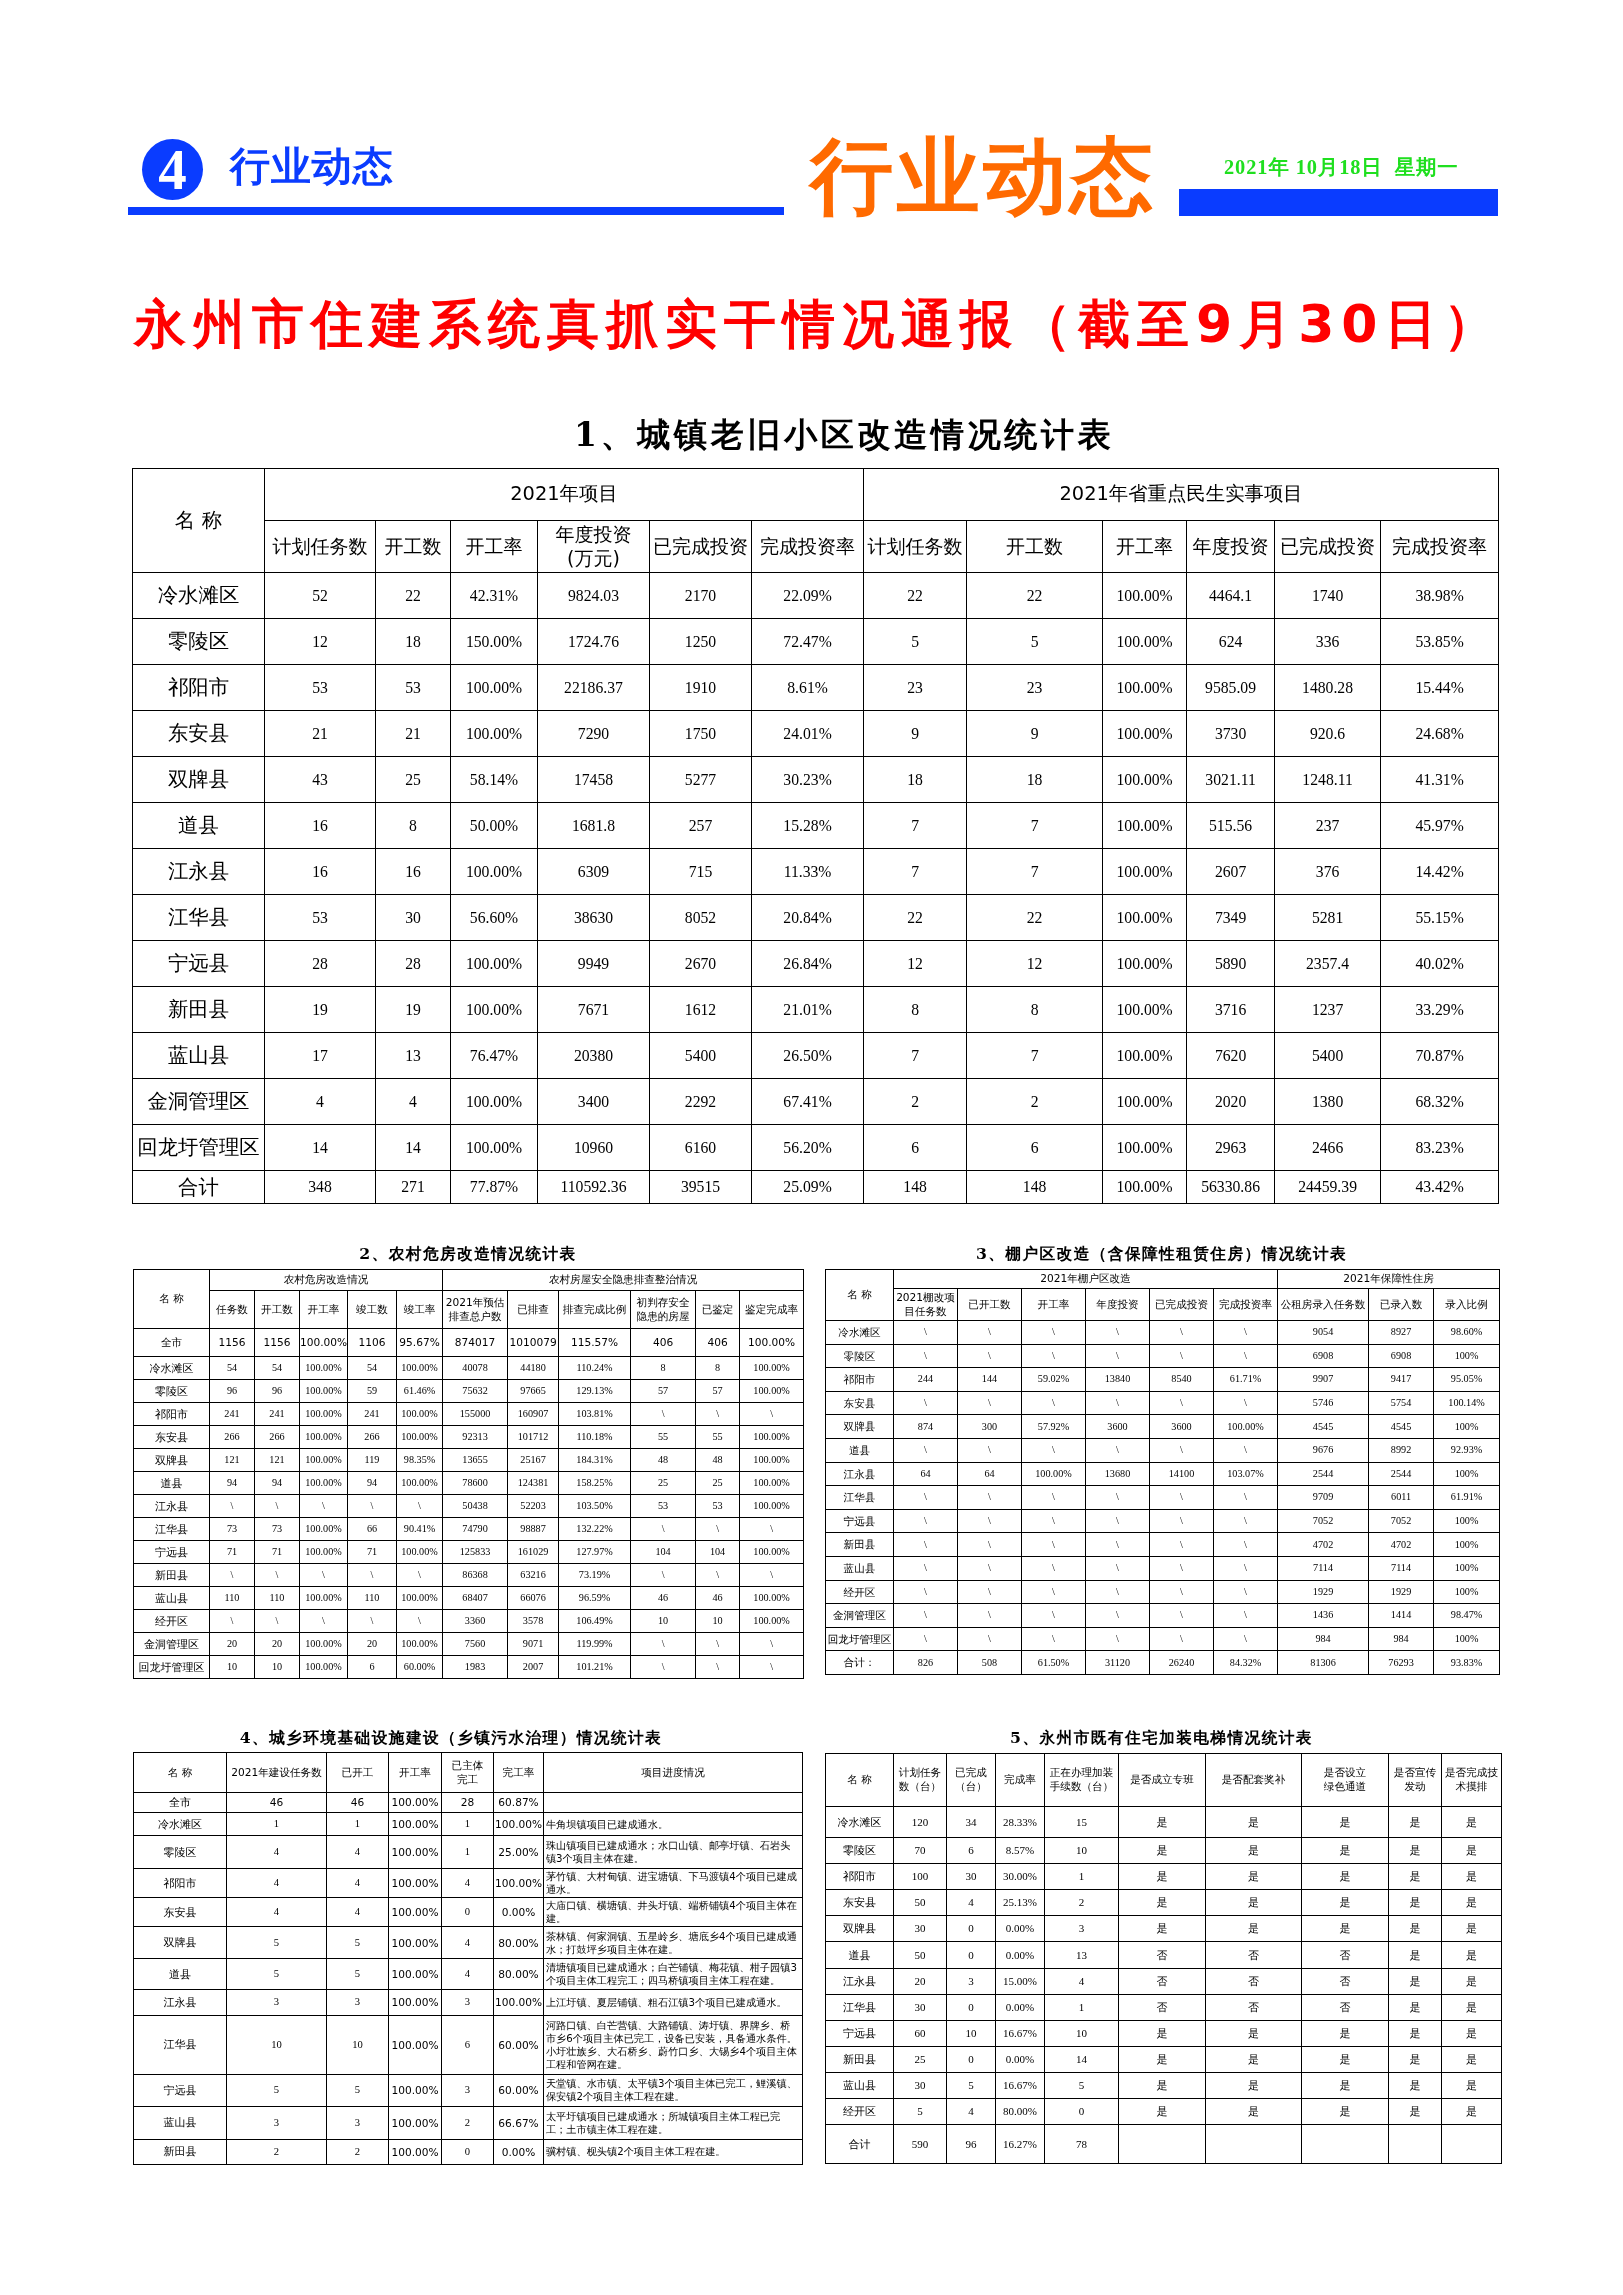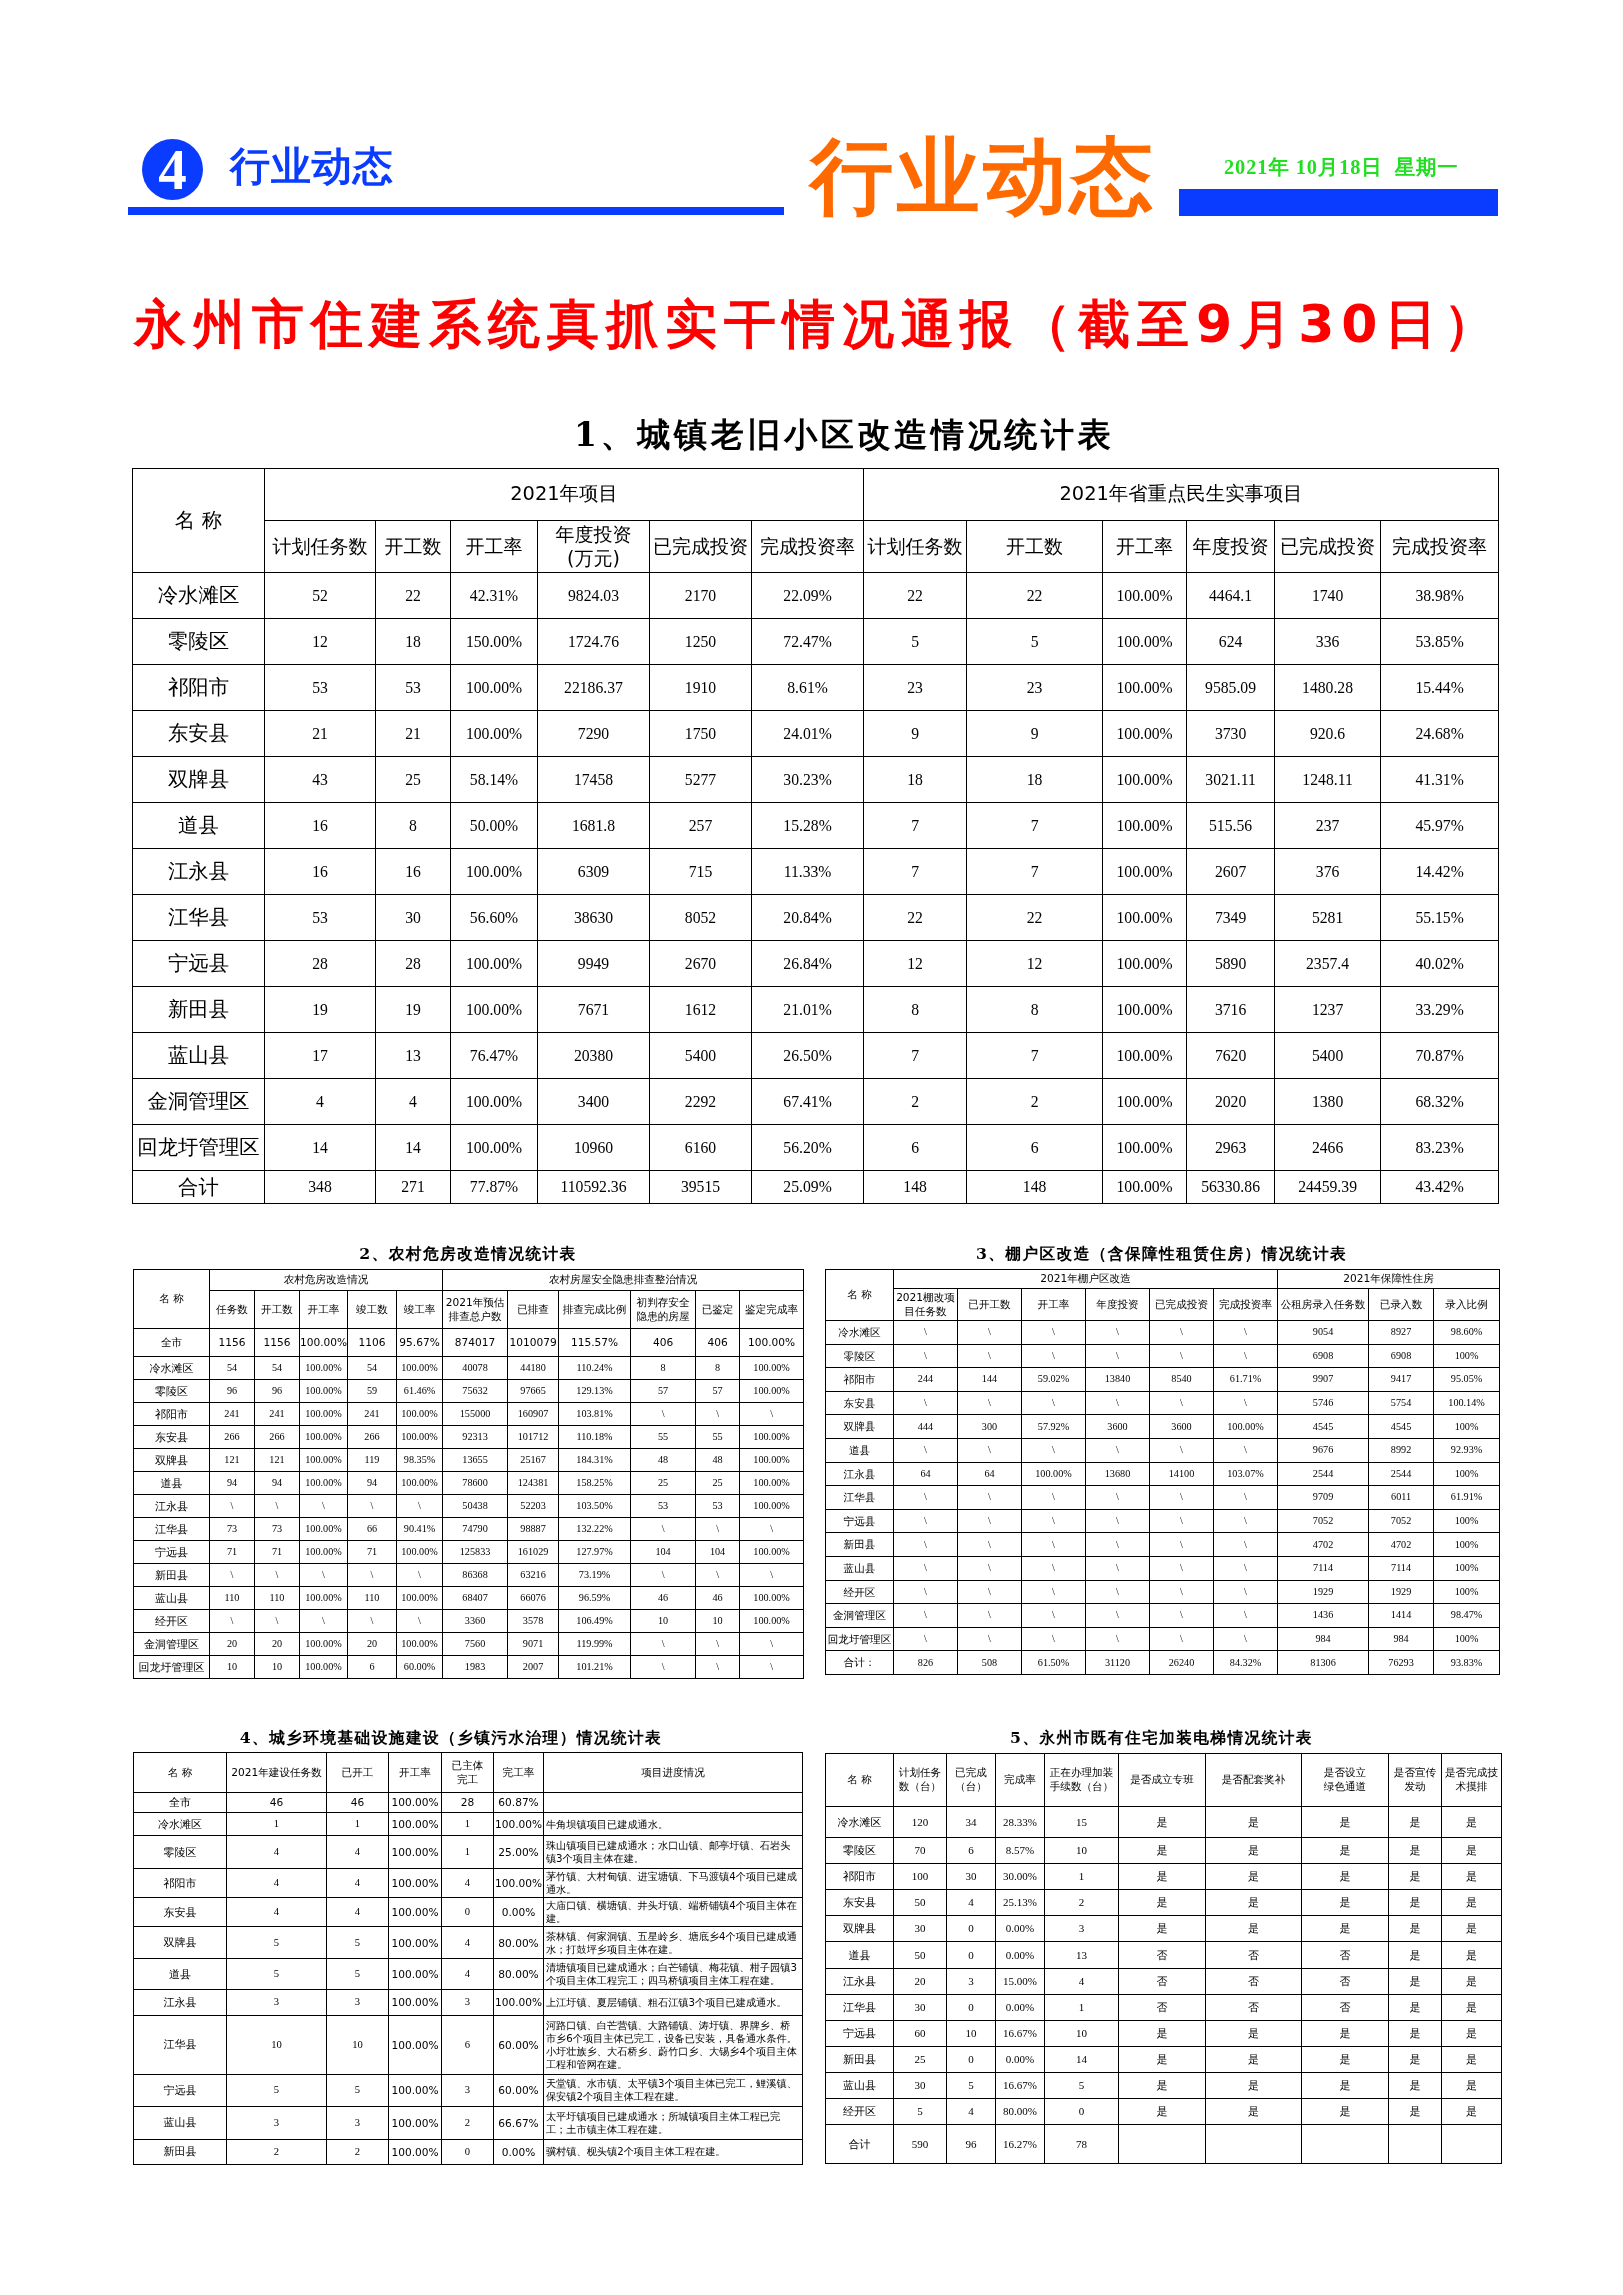--- a/index.html
+++ b/index.html
@@ -698,21 +698,21 @@
         <td>\</td>
         <td>\</td>
         <td>\</td>
         <td>\</td>
         <td>5746</td>
         <td>5754</td>
         <td>100.14%</td>
       </tr>
       <tr>
         <td>双牌县</td>
-        <td>444</td>
+        <td>874</td>
         <td>300</td>
         <td>57.92%</td>
         <td>3600</td>
         <td>3600</td>
         <td>100.00%</td>
         <td>4545</td>
         <td>4545</td>
         <td>100%</td>
       </tr>
       <tr>

